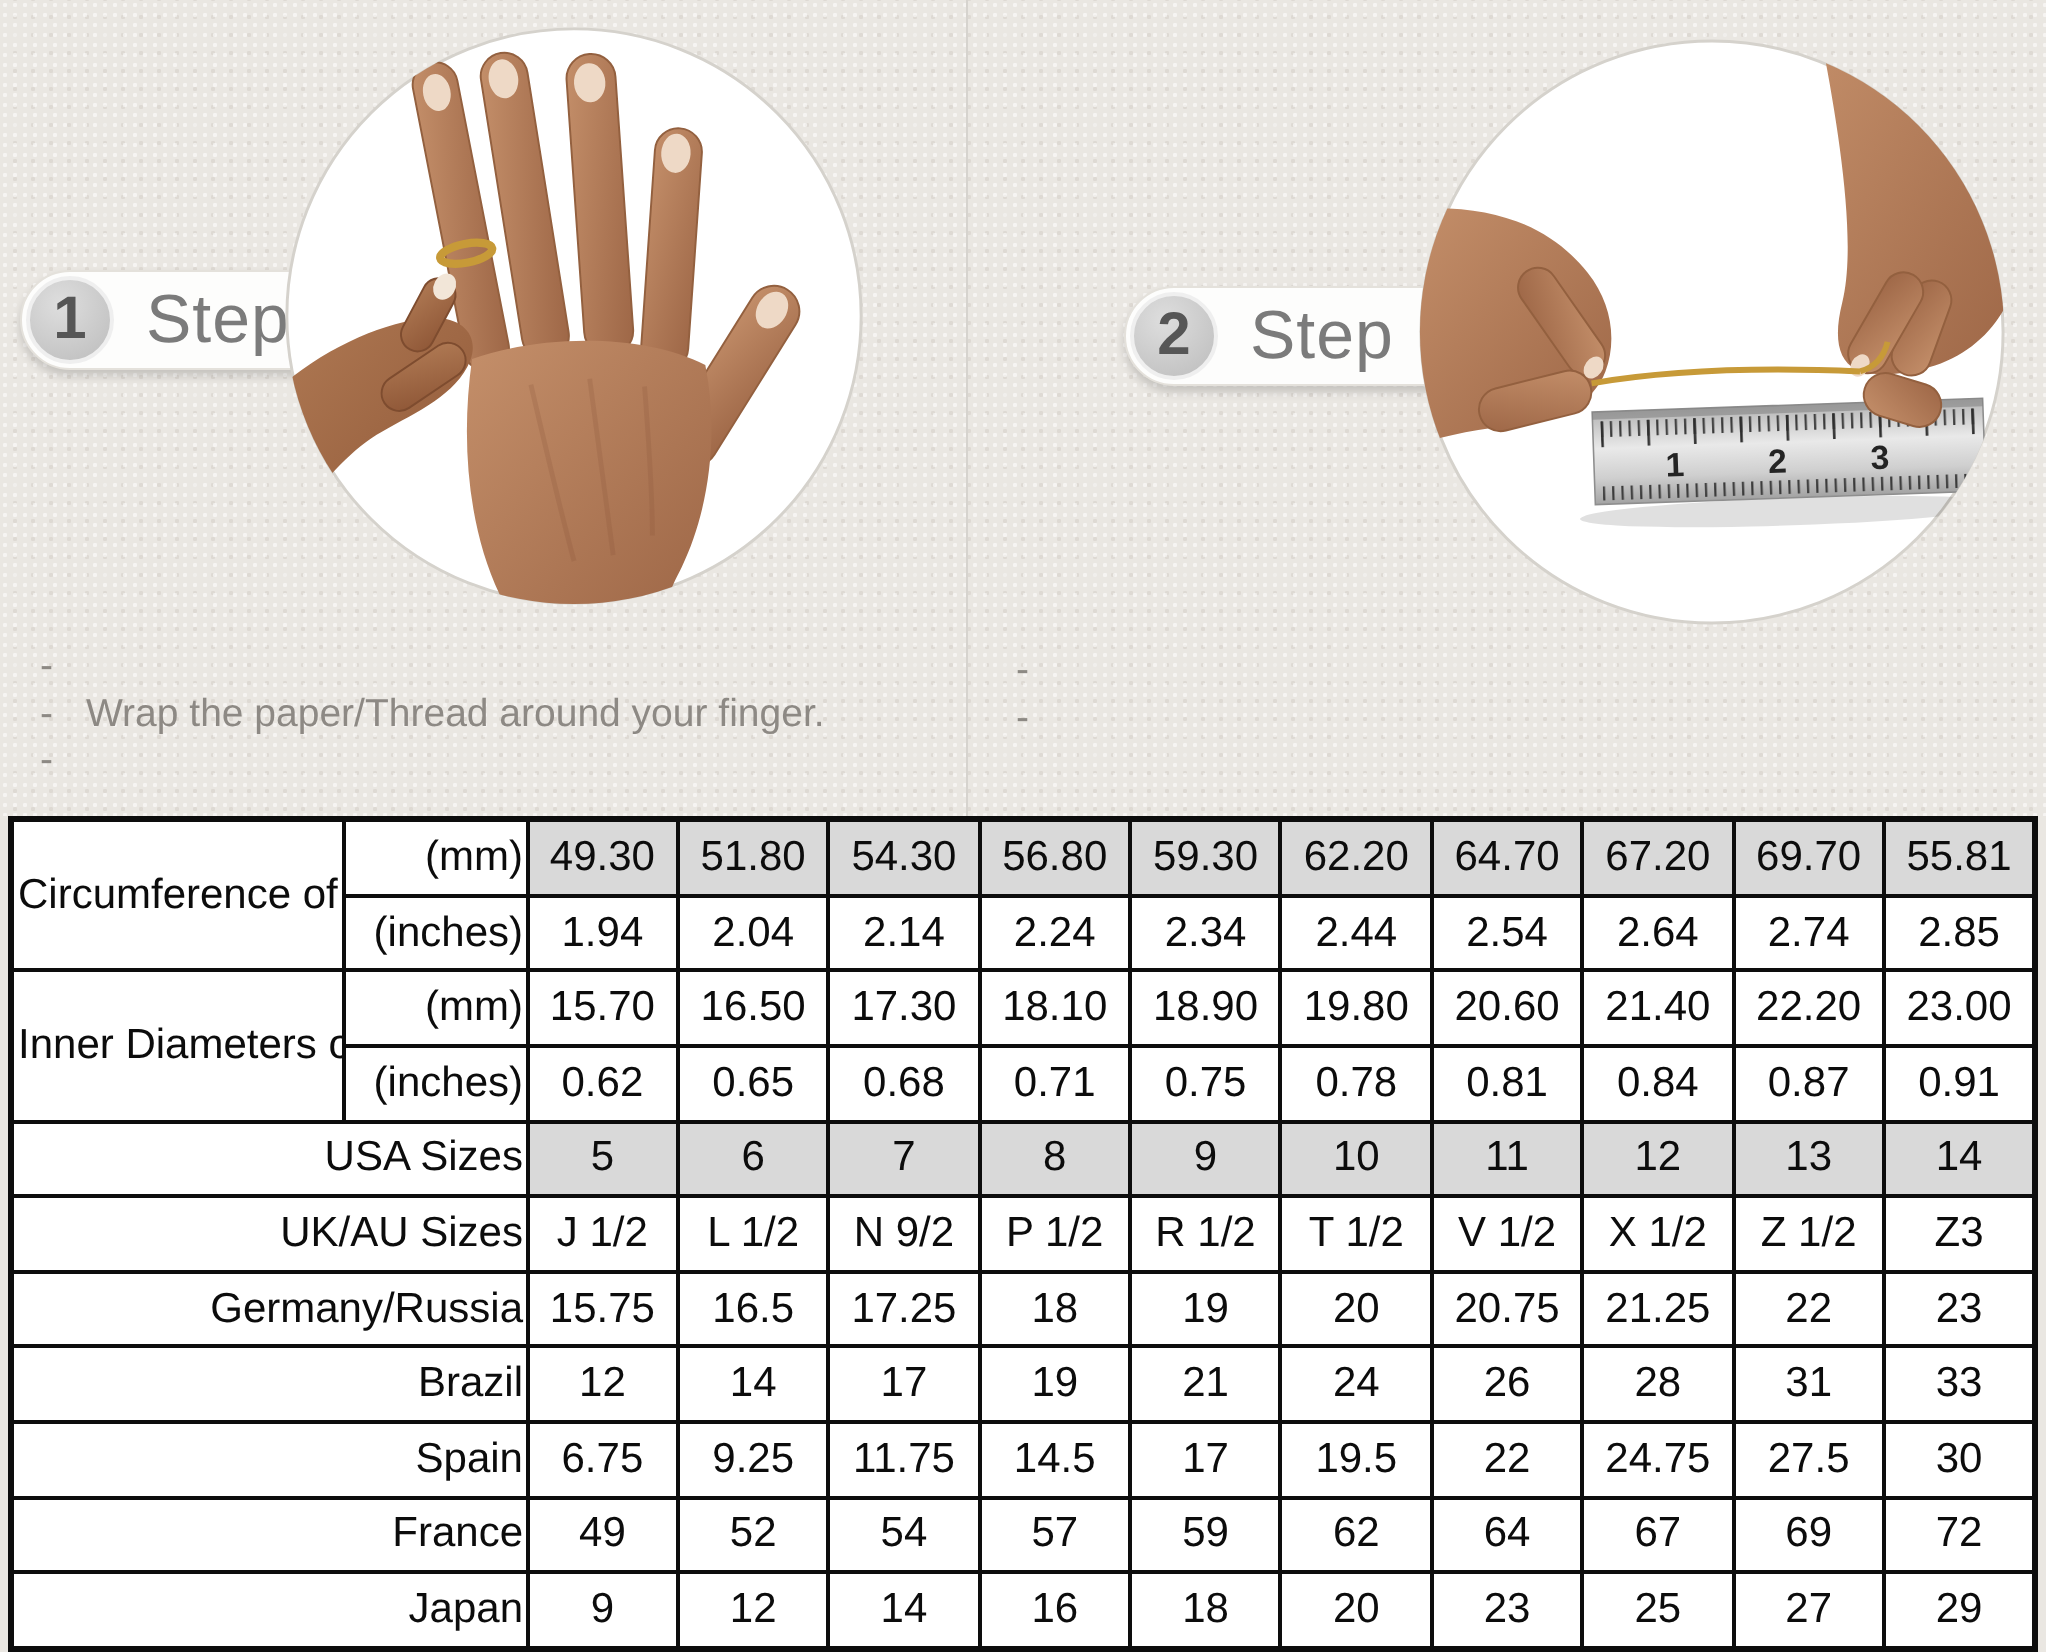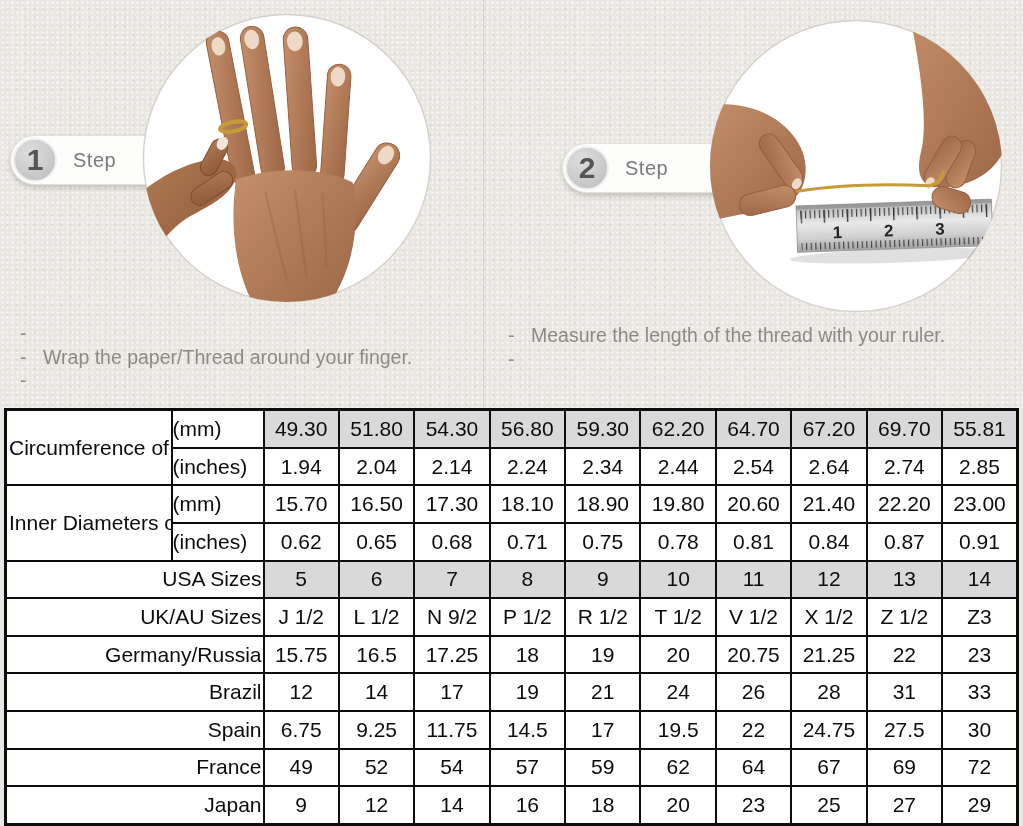--- a/index.html
+++ b/index.html
@@ -25,21 +25,21 @@
   }
   #badge1{left:10px;top:135px;width:168px;}
   #badge2{left:562px;top:143px;width:195px;}
   .num-circle{
     width:44px;height:44px;border-radius:50%;flex:0 0 44px;margin-left:2px;
     background:radial-gradient(circle at 38% 30%, #dedede, #bcbcbc);
     border:2px solid #efefef;box-sizing:border-box;
     display:flex;align-items:center;justify-content:center;
     font-size:30px;font-weight:bold;color:#565656;
   }
-  .step-label{margin-left:16px;font-size:20px;color:var(--step-text,#7b7b7b);letter-spacing:.5px;}
+  .step-label{margin-left:16px;font-size:34px;color:var(--step-text,#7b7b7b);letter-spacing:.5px;}
 
   
   .photo{position:absolute;z-index:2;}
   #photo1{left:140px;top:11px;width:294px;height:294px;}
   #photo2{left:708px;top:18px;width:296px;height:296px;}
   .photo svg{display:block;width:100%;height:100%;}
 
   
   .instructions{position:absolute;z-index:3;color:var(--instruction-text,#8d8984);font-size:19.5px;line-height:23.5px;}
   #instr1{left:20px;top:322px;width:478px;}
@@ -50,21 +50,21 @@
   
   .table-wrap{position:absolute;left:4px;top:408px;width:1015px;height:418px;z-index:4;}
   table.size{
     border-collapse:collapse;table-layout:fixed;width:100%;height:100%;
     background:#ffffff;font-size:21px;color:#0c0c0c;
     border:3px solid var(--table-border,#000);
   }
   table.size td,table.size th{border:2px solid var(--table-border,#000);overflow:hidden;white-space:nowrap;}
   th.group{font-weight:normal;text-align:center;padding:0 2px;white-space:normal;line-height:1.35;}
   th.rowlabel{font-weight:normal;text-align:right;padding-left:9px;}
-  td.unit{text-align:left;padding-left:0;}
+  td.unit{text-align:right;padding-left:0;}
   td.val{text-align:center;}
   td.val.shaded{background:var(--shaded-cell,#d9d9d9);}
   col.c-label{width:166px;} col.c-unit{width:92px;}
 </style>
 </head>
 <body>
 
 <div class="stage">
 
   <div class="divider"></div>
@@ -225,21 +225,20 @@
       <span>Wrap the paper/Thread around your finger.</span>
     </div>
     <div class="line">
       <span class="dash">-</span>
     </div>
   </div>
 
   <div class="instructions" id="instr2">
     <div class="line">
       <span class="dash">-</span>
-      <span>Measure the length of the thread with your ruler.</span>
     </div>
     <div class="line">
       <span class="dash">-</span>
     </div>
   </div>
 
   <div class="table-wrap">
     <table class="size">
       <colgroup>
         <col class="c-label">

